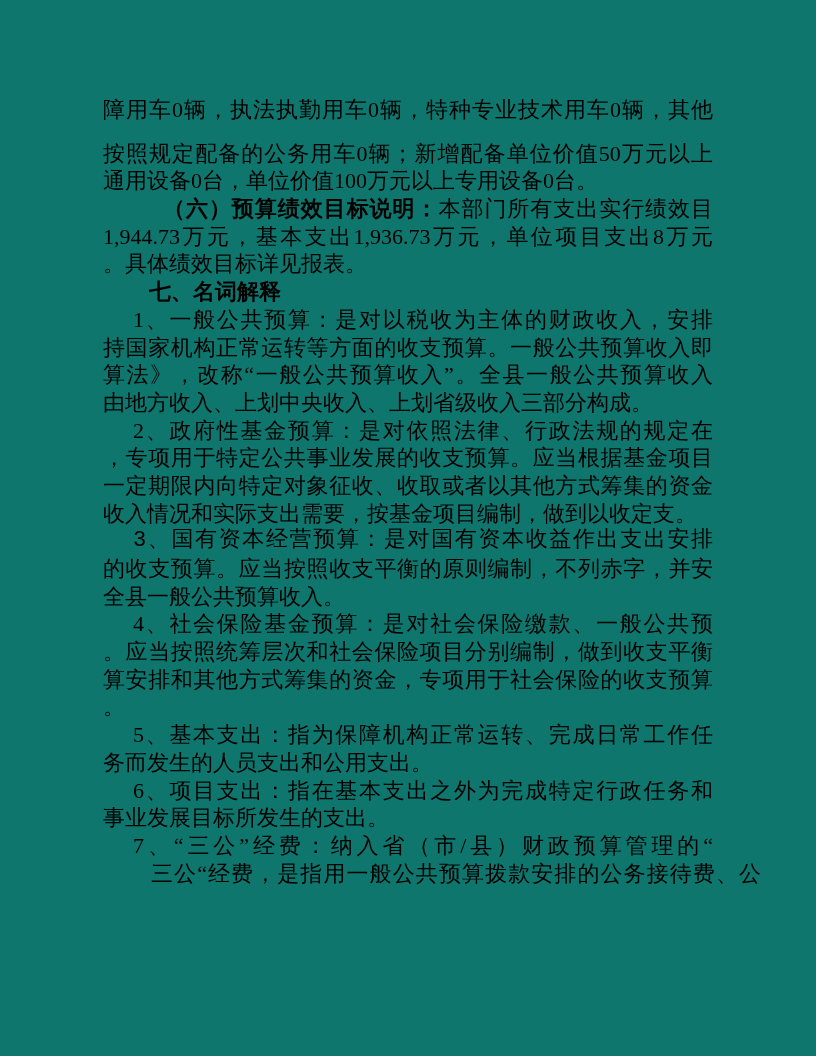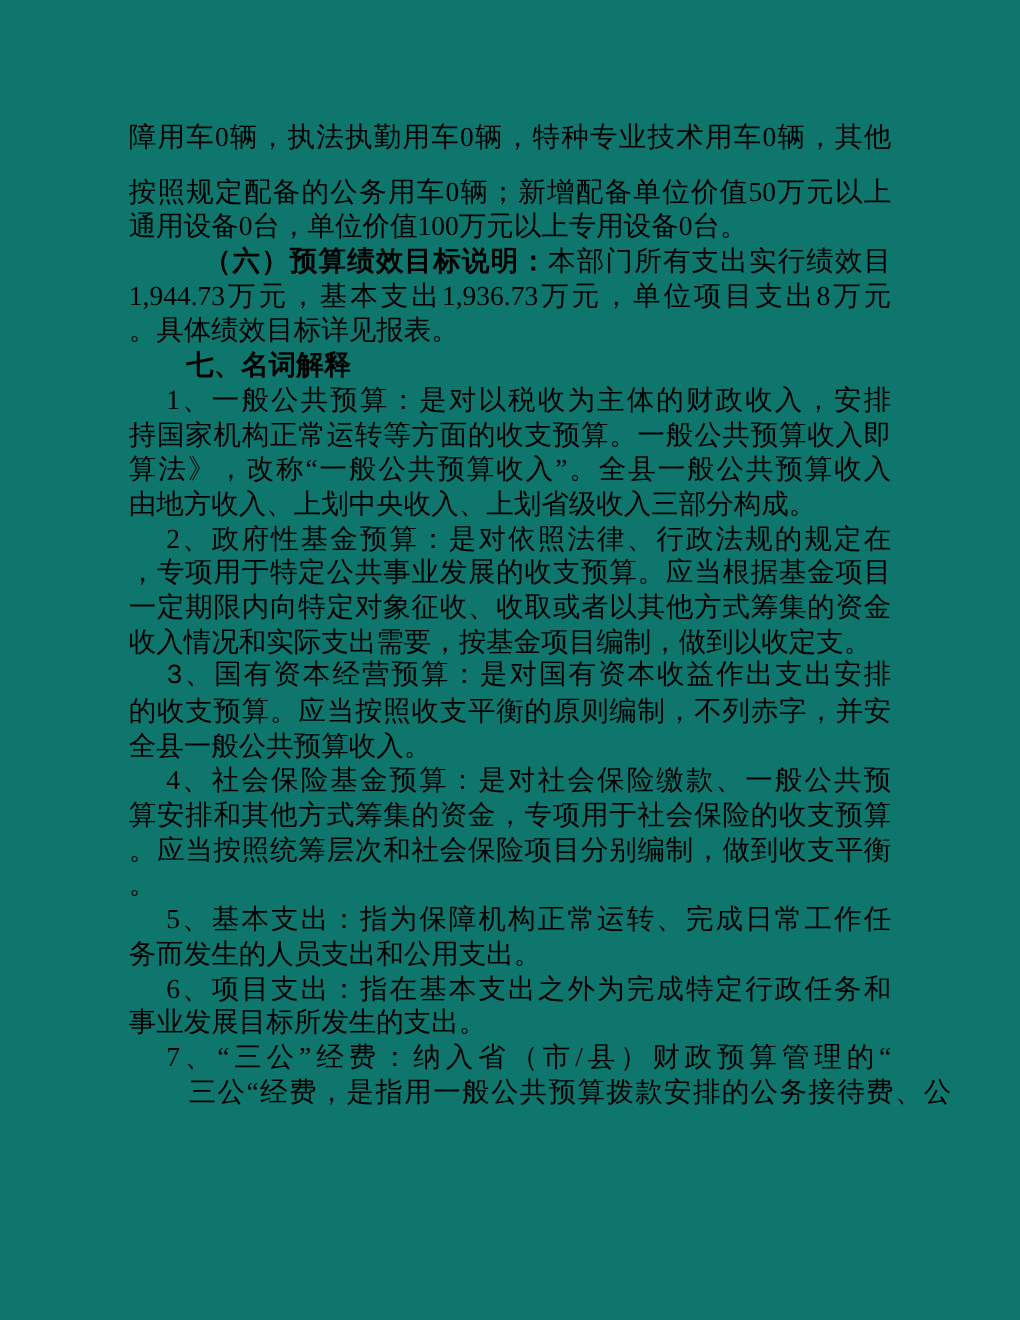--- a/index.html
+++ b/index.html
@@ -65,22 +65,22 @@
       <div class="line just" style="text-indent: 0px;"><span class="body-seg">算法》，改称“一般公共预算收入”。全县一般公共预算收入</span></div>
       <div class="line" style="text-indent: 0px;"><span class="body-seg">由地方收入、上划中央收入、上划省级收入三部分构成。</span></div>
       <div class="line just" style="text-indent: 30px;"><span class="body-seg">2、政府性基金预算：是对依照法律、行政法规的规定在</span></div>
       <div class="line just" style="text-indent: 0px;"><span class="body-seg">，专项用于特定公共事业发展的收支预算。应当根据基金项目</span></div>
       <div class="line just" style="text-indent: 0px;"><span class="body-seg">一定期限内向特定对象征收、收取或者以其他方式筹集的资金</span></div>
       <div class="line" style="text-indent: 0px;"><span class="body-seg">收入情况和实际支出需要，按基金项目编制，做到以收定支。</span></div>
       <div class="line just" style="text-indent: 30px; font-family: Liberation Mono, monospace;"><span class="body-seg">3、国有资本经营预算：是对国有资本收益作出支出安排</span></div>
       <div class="line just" style="text-indent: 0px;"><span class="body-seg">的收支预算。应当按照收支平衡的原则编制，不列赤字，并安</span></div>
       <div class="line" style="text-indent: 0px;"><span class="body-seg">全县一般公共预算收入。</span></div>
       <div class="line just" style="text-indent: 30px;"><span class="body-seg">4、社会保险基金预算：是对社会保险缴款、一般公共预</span></div>
+      <div class="line just" style="text-indent: 0px;"><span class="body-seg">。应当按照统筹层次和社会保险项目分别编制，做到收支平衡</span></div>
       <div class="line just" style="text-indent: 0px;"><span class="body-seg">算安排和其他方式筹集的资金，专项用于社会保险的收支预算</span></div>
-      <div class="line just" style="text-indent: 0px;"><span class="body-seg">。应当按照统筹层次和社会保险项目分别编制，做到收支平衡</span></div>
       <div class="line" style="text-indent: 0px;"><span class="body-seg">。</span></div>
       <div class="line just" style="text-indent: 30px;"><span class="body-seg">5、基本支出：指为保障机构正常运转、完成日常工作任</span></div>
       <div class="line" style="text-indent: 0px;"><span class="body-seg">务而发生的人员支出和公用支出。</span></div>
       <div class="line just" style="text-indent: 30px;"><span class="body-seg">6、项目支出：指在基本支出之外为完成特定行政任务和</span></div>
       <div class="line" style="text-indent: 0px;"><span class="body-seg">事业发展目标所发生的支出。</span></div>
       <div class="line just" style="text-indent: 30px;"><span class="body-seg">7、“三公”经费：纳入省（市/县）财政预算管理的“</span></div>
       <div class="line just" style="text-indent: 0px; margin-left: 48px;"><span class="body-seg">三公“经费，是指用一般公共预算拨款安排的公务接待费、公</span></div>
     </div>
 </div>
 

